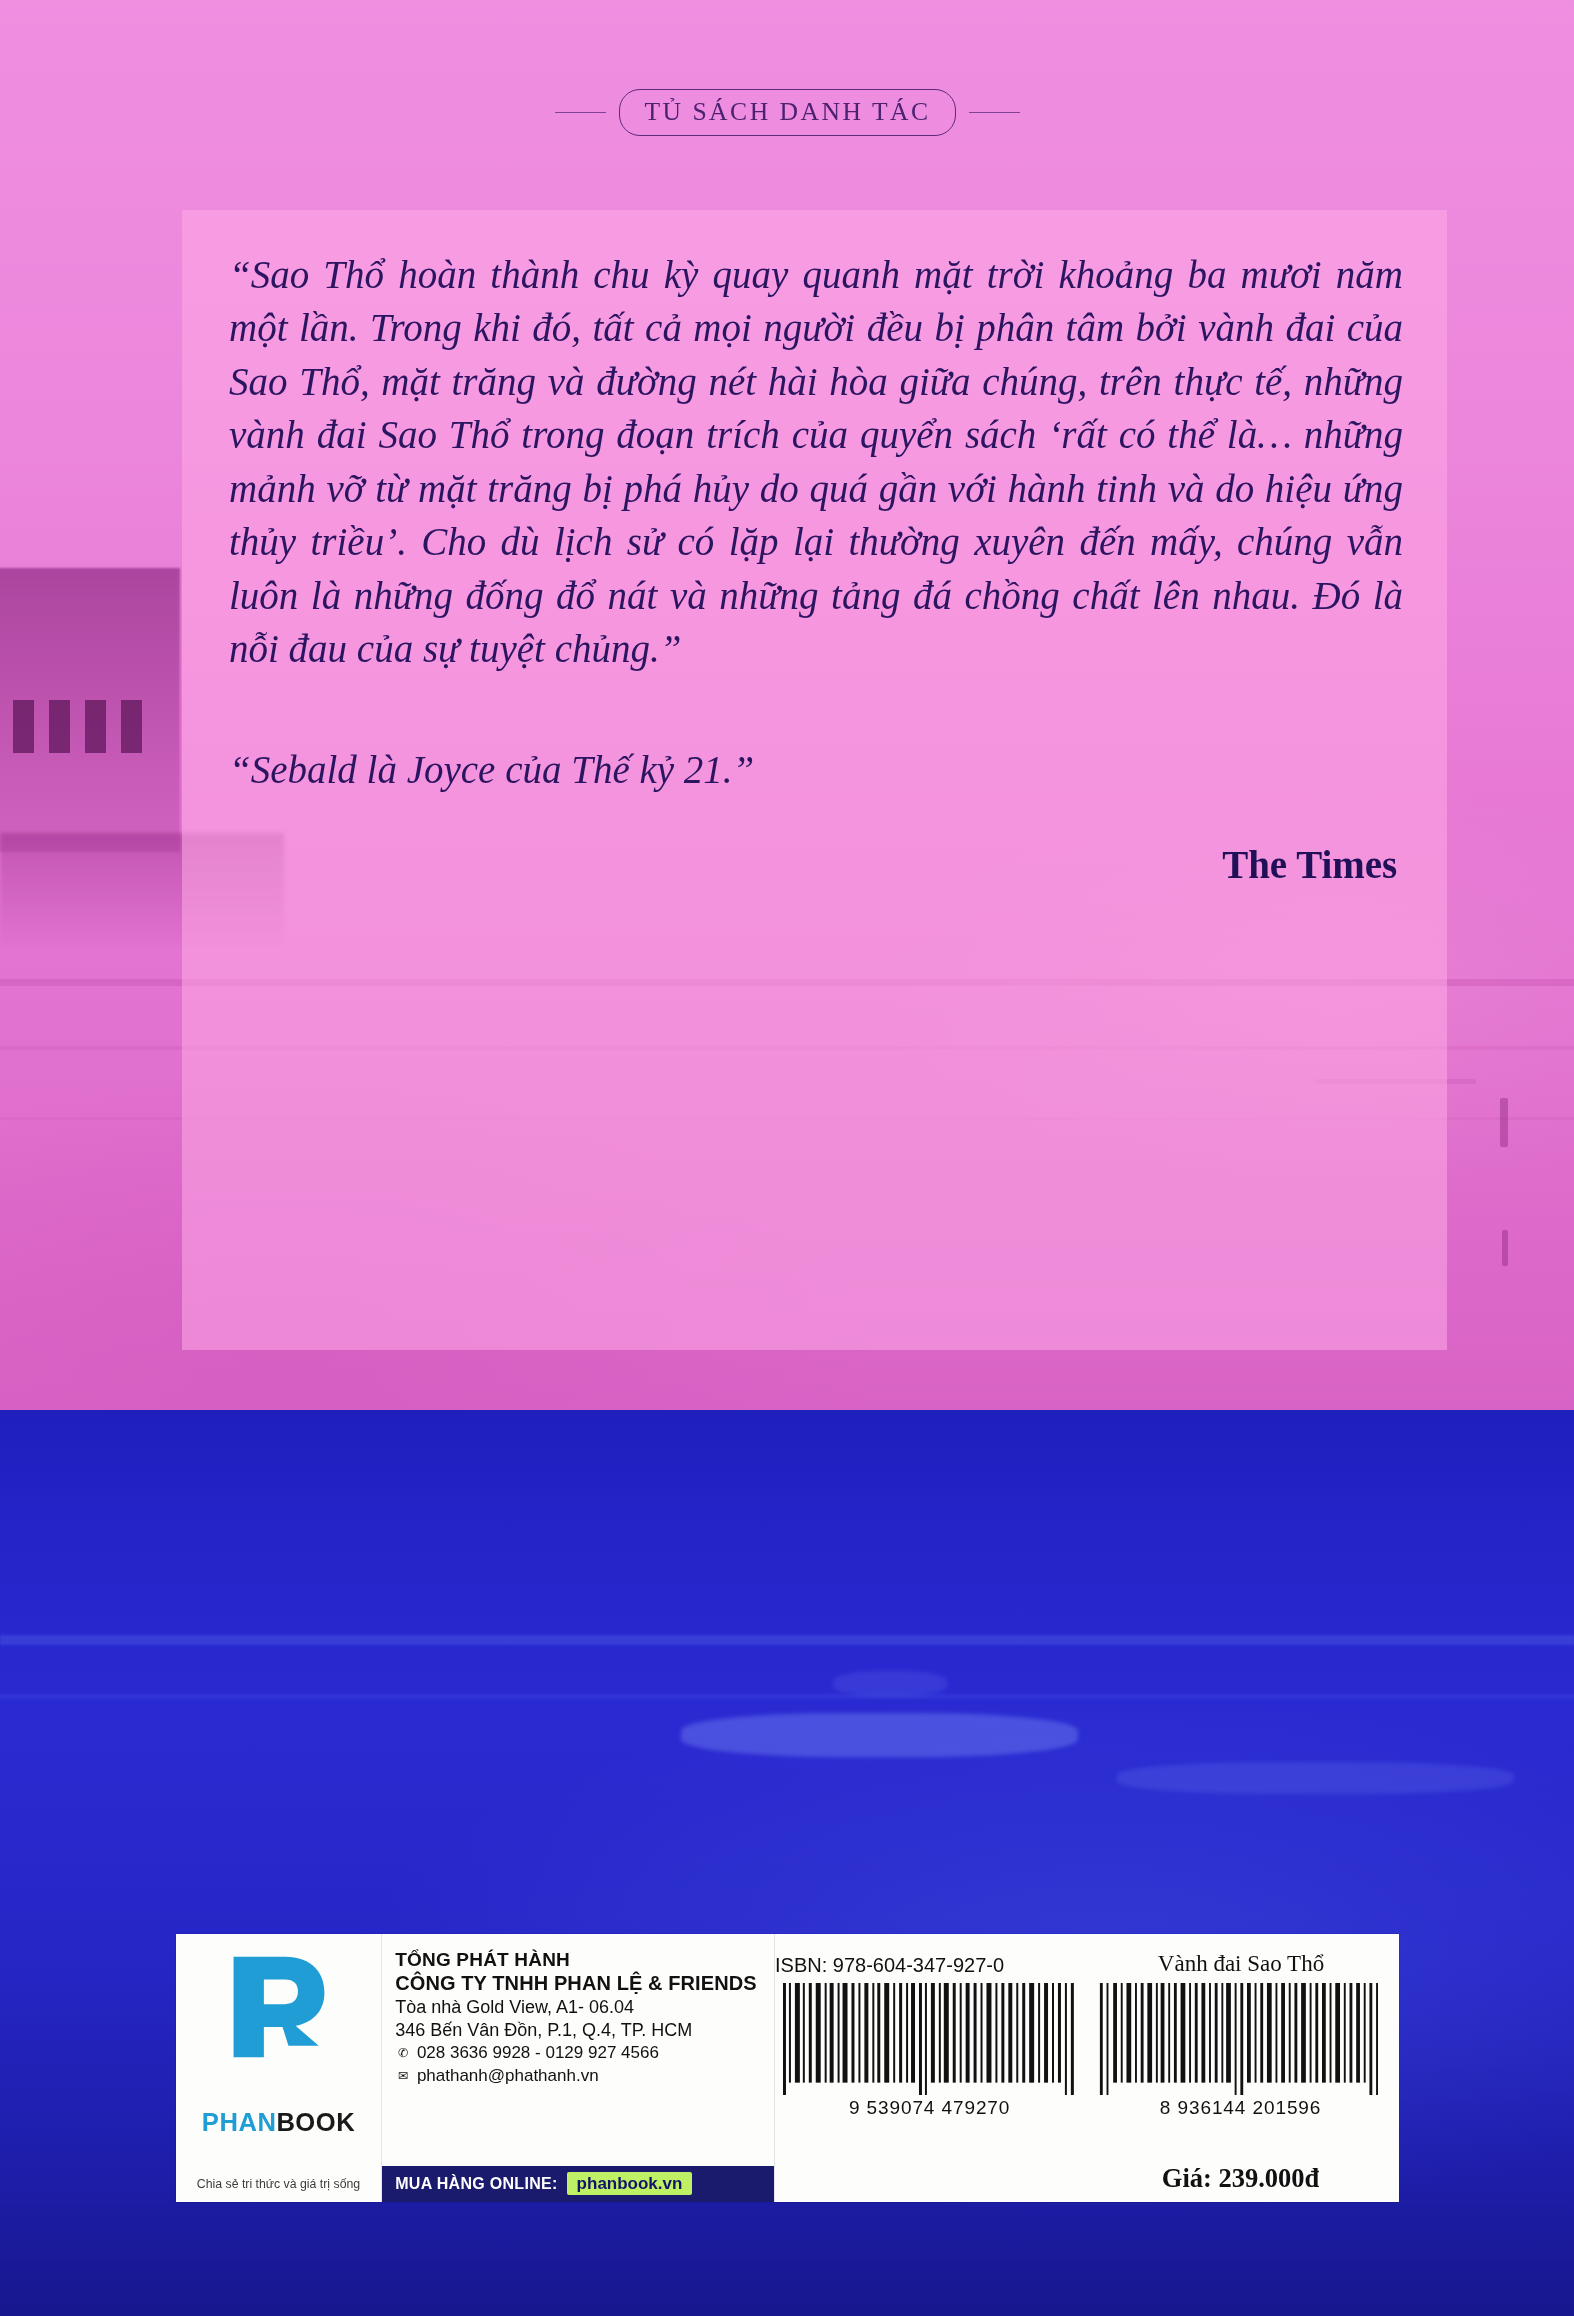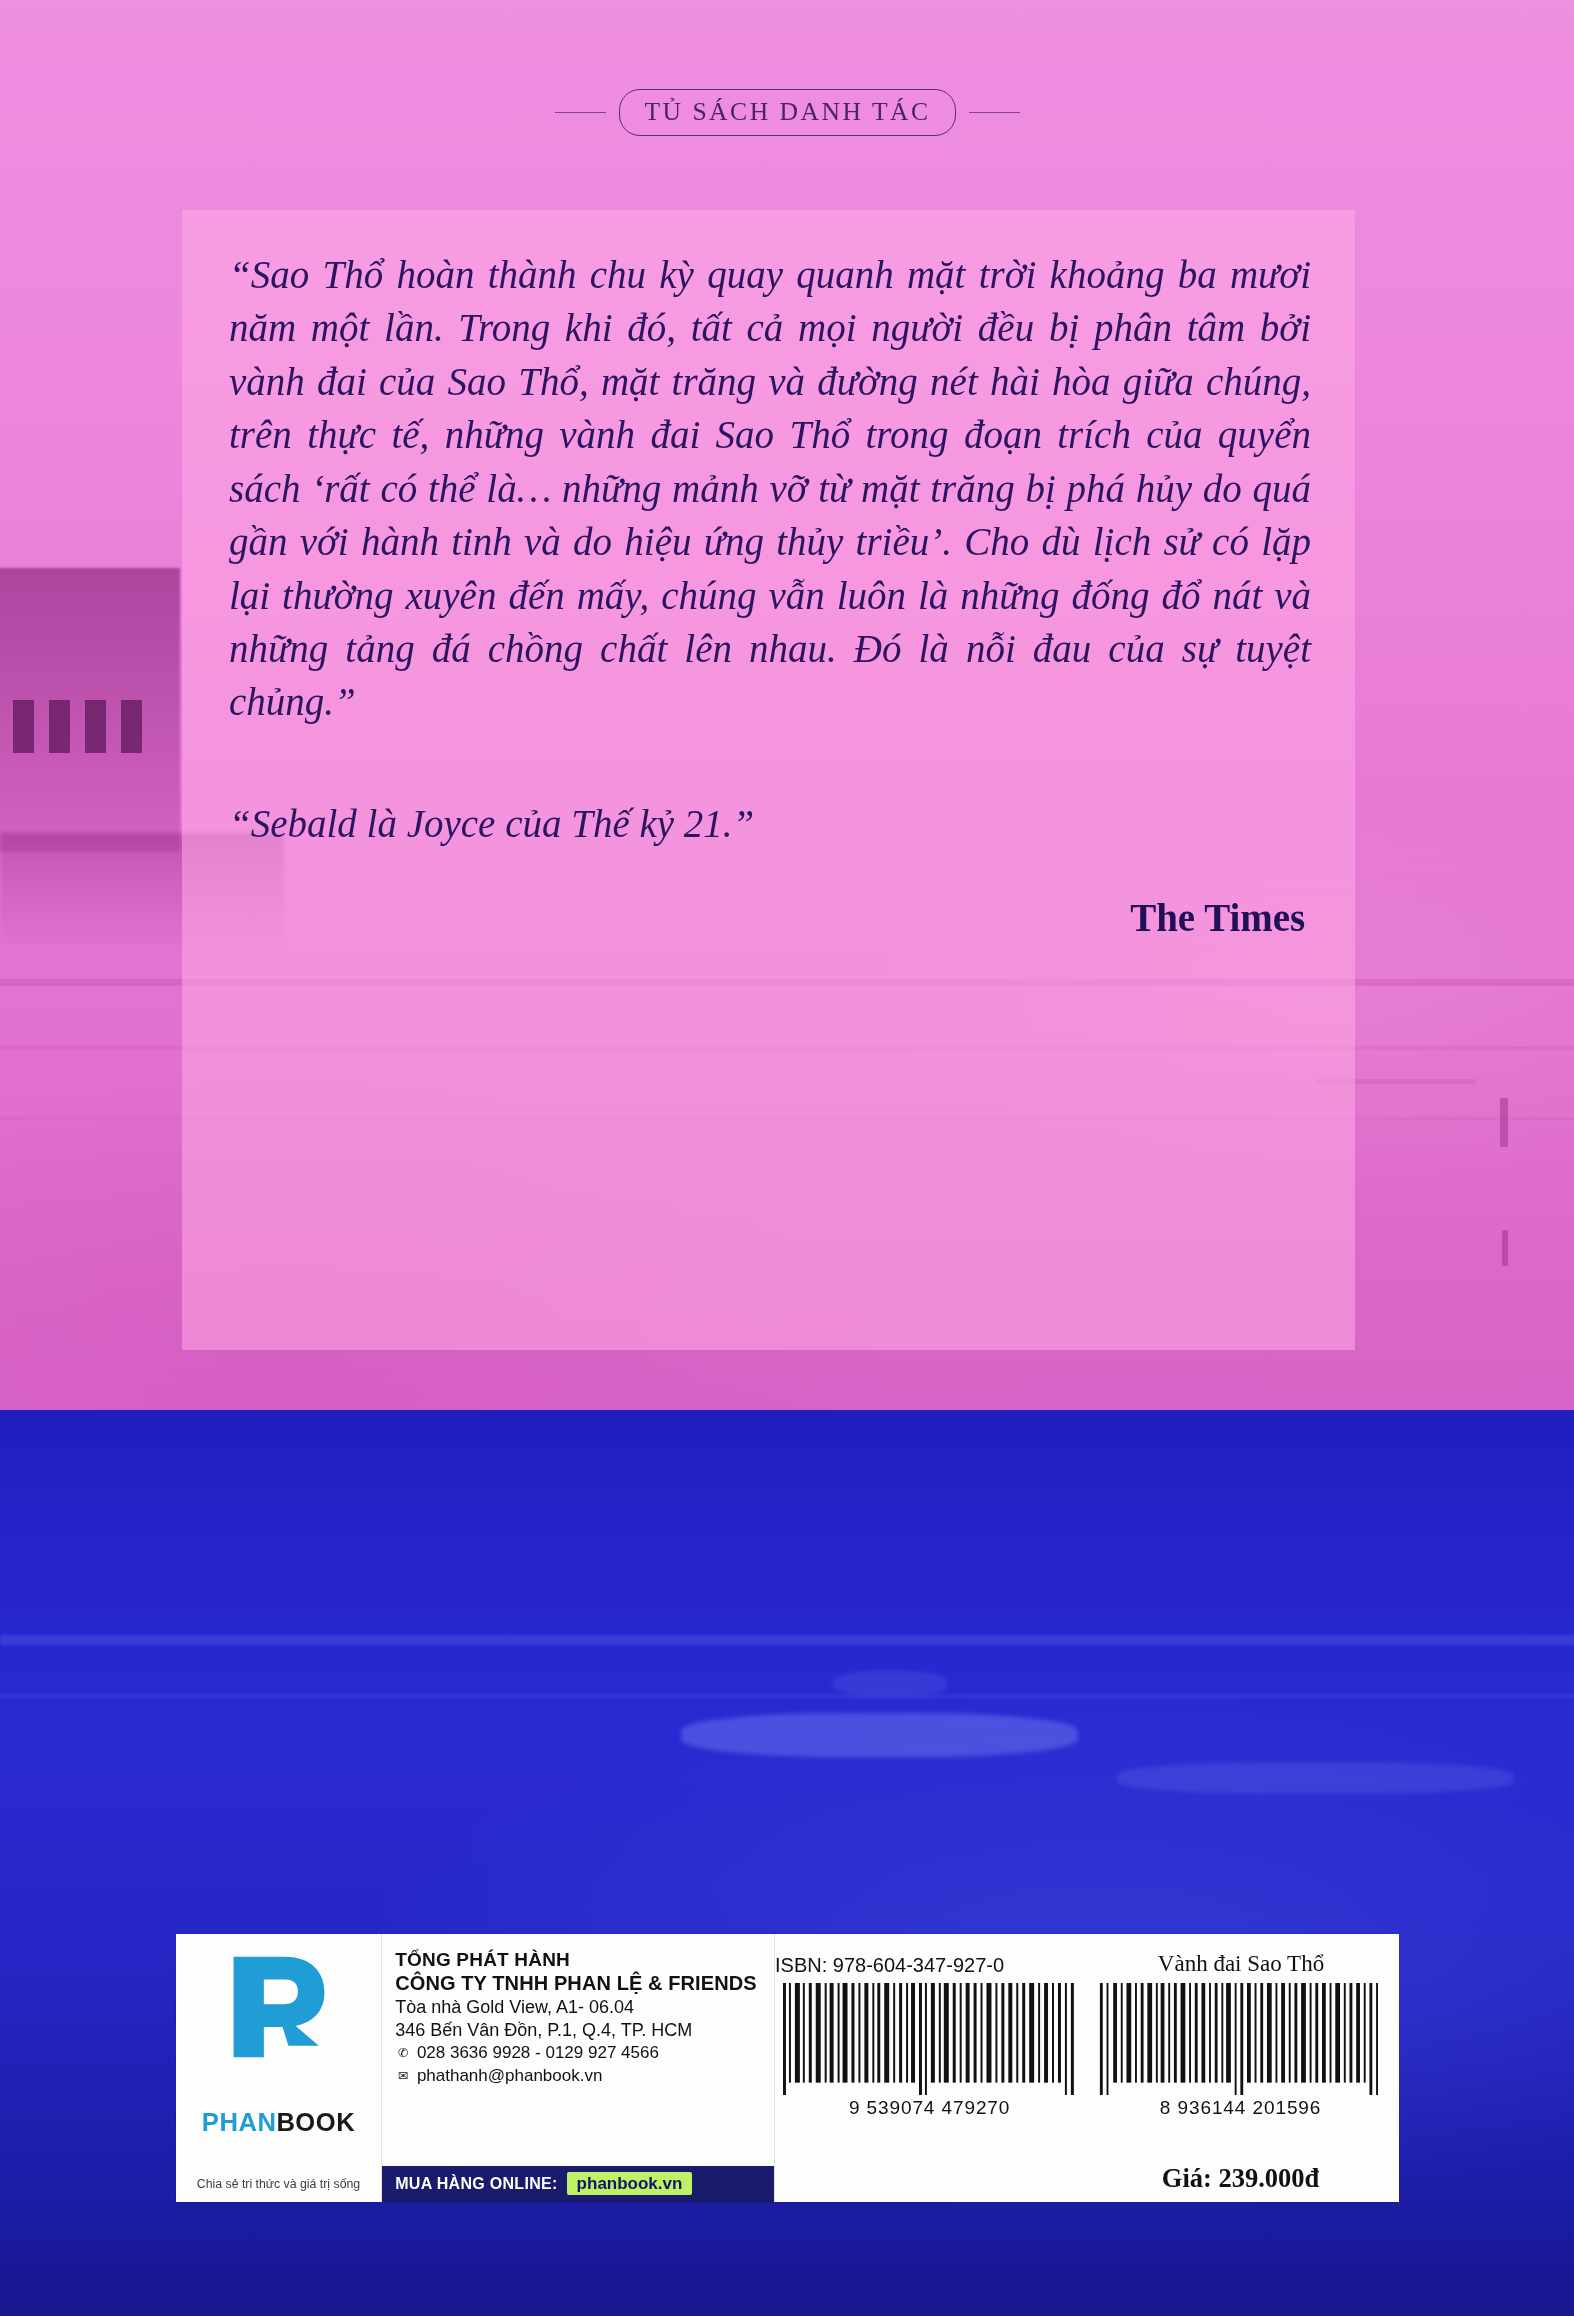--- a/index.html
+++ b/index.html
@@ -118,21 +118,21 @@
     font-variant: small-caps;
     text-transform: uppercase;
     white-space: nowrap;
     background: rgba(240,140,225,0.15);
   }
 
   
   .quote-panel {
     position: absolute;
     left: 182px; top: 210px;
-    width: 1173px;
+    width: 1265px;
     min-height: 1140px;
     background: rgba(255,170,230,0.55);
     padding: 38px 44px 38px 47px;
   }
   .quote-body {
     color: #2b1560;
     font-family: "Liberation Serif", serif;
     font-style: italic;
     font-size: 39px;
     line-height: 1.37;
@@ -383,21 +383,21 @@
       <div class="l1">TỔNG PHÁT HÀNH</div>
       <div class="l2">CÔNG TY TNHH PHAN LỆ &amp; FRIENDS</div>
       <div class="l3">Tòa nhà Gold View, A1- 06.04</div>
       <div class="l4">346 Bến Vân Đồn, P.1, Q.4, TP. HCM</div>
       <div class="l5">
         <span class="mini-ico">✆</span>
         <span>028 3636 9928 - 0129 927 4566</span>
       </div>
       <div class="l6">
         <span class="mini-ico">✉</span>
-        <span>phathanh@phanbook.vn</span>
+        <span>phathanh@phathanh.vn</span>
       </div>
       <div class="buy-online">
         <span class="lbl">MUA HÀNG ONLINE:</span>
         <span class="site">phanbook.vn</span>
       </div>
     </div>
 
     <div class="codes-cell">
       <div class="codes-top">
         <div class="isbn-txt">ISBN: 978-604-347-927-0</div>

